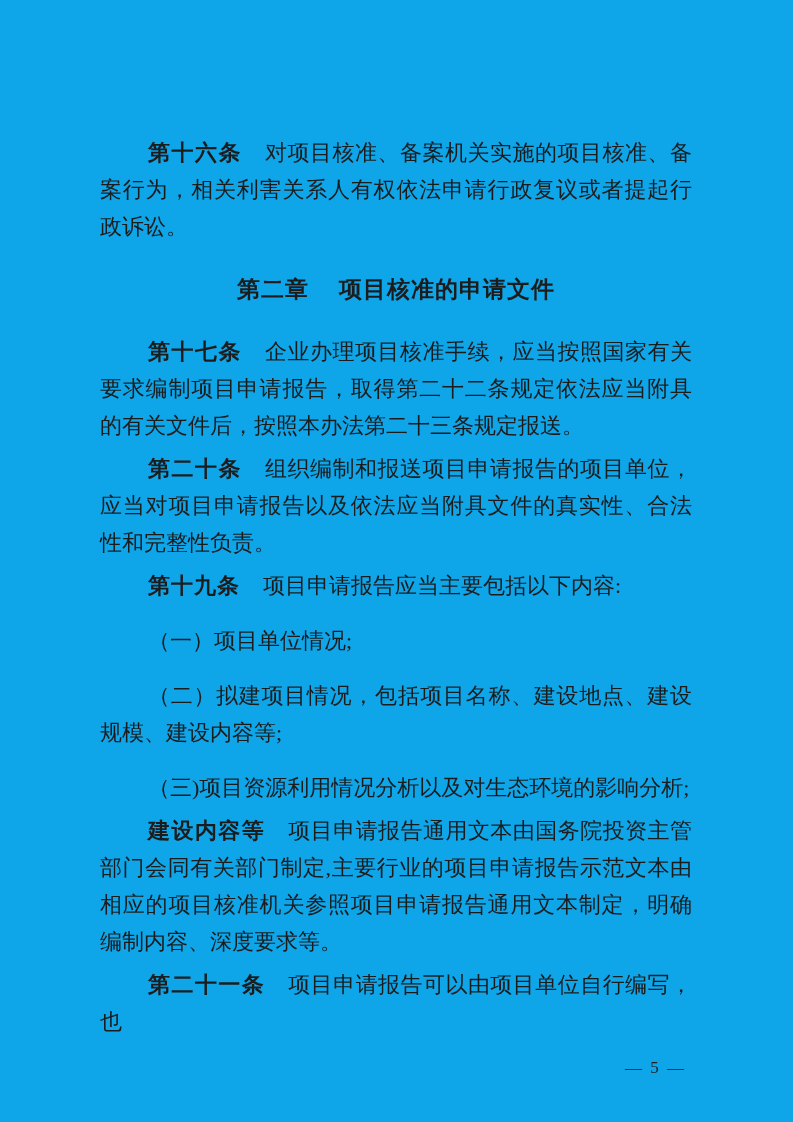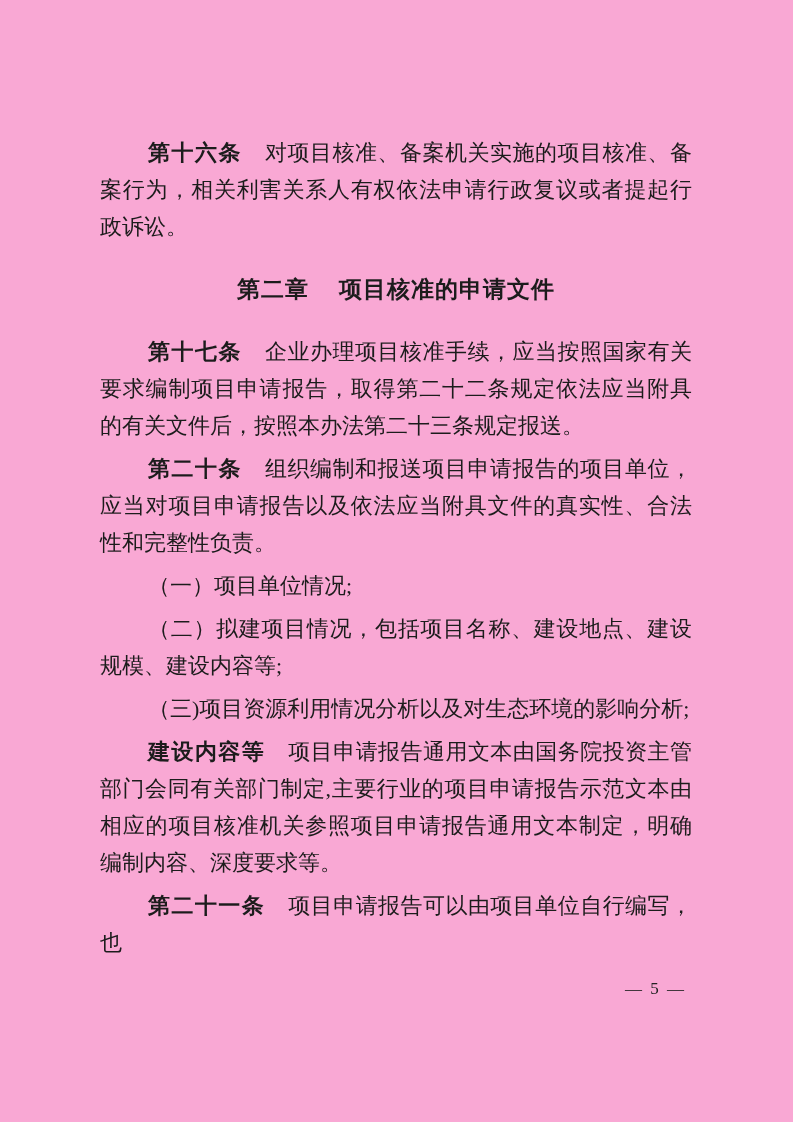--- a/index.html
+++ b/index.html
@@ -4,21 +4,21 @@
 <style>
   html, body {
     margin: 0;
     padding: 0;
     background: #ffffff;
   }
   .page {
     position: relative;
     width: 793px;
     height: 1122px;
-    background: #f9a8d4;
+    background: #0ea5e9;
     overflow: hidden;
   }
   .doc-body {
     position: absolute;
     left: 100px;
     top: 134px;
     width: 592px;
     font-family: "Liberation Serif", "DejaVu Serif", serif;
     font-size: 22px;
     line-height: 37px;
@@ -27,21 +27,21 @@
     text-justify: inter-character;
   }
   .para {
     margin: 6px 0 0 0;
     text-indent: 48px;
   }
   .para.first {
     margin-top: 0;
   }
   .para.item {
-    margin-top: 6px;
+    margin-top: 18px;
   }
   .article-label {
     font-family: "Liberation Sans", "DejaVu Sans", sans-serif;
     font-weight: bold;
     margin-right: 23px;
     letter-spacing: 1px;
   }
   .chapter-heading {
     margin: 26px 0 25px 0;
     text-indent: 0;
@@ -71,20 +71,21 @@
   <div class="doc-body">
 
     <p class="para first"><span class="article-label">第十六条</span><span>对项目核准、备案机关实施的项目核准、备案行为，相关利害关系人有权依法申请行政复议或者提起行政诉讼。</span></p>
 
     <p class="para chapter-heading"><span class="chapter-label">第二章</span><span>项目核准的申请文件</span></p>
 
     <p class="para"><span class="article-label">第十七条</span><span>企业办理项目核准手续，应当按照国家有关要求编制项目申请报告，取得第二十二条规定依法应当附具的有关文件后，按照本办法第二十三条规定报送。</span></p>
 
     <p class="para"><span class="article-label">第二十条</span><span>组织编制和报送项目申请报告的项目单位，应当对项目申请报告以及依法应当附具文件的真实性、合法性和完整性负责。</span></p>
 
+    <p class="para"><span class="article-label">第十九条</span><span>项目申请报告应当主要包括以下内容:</span></p>
 
     <p class="para item"><span>（一）项目单位情况;</span></p>
 
     <p class="para item"><span>（二）拟建项目情况，包括项目名称、建设地点、建设规模、建设内容等;</span></p>
 
     <p class="para item"><span>（三)项目资源利用情况分析以及对生态环境的影响分析;</span></p>
 
 
     <p class="para"><span class="article-label">建设内容等</span><span>项目申请报告通用文本由国务院投资主管部门会同有关部门制定,主要行业的项目申请报告示范文本由相应的项目核准机关参照项目申请报告通用文本制定，明确编制内容、深度要求等。</span></p>
 

